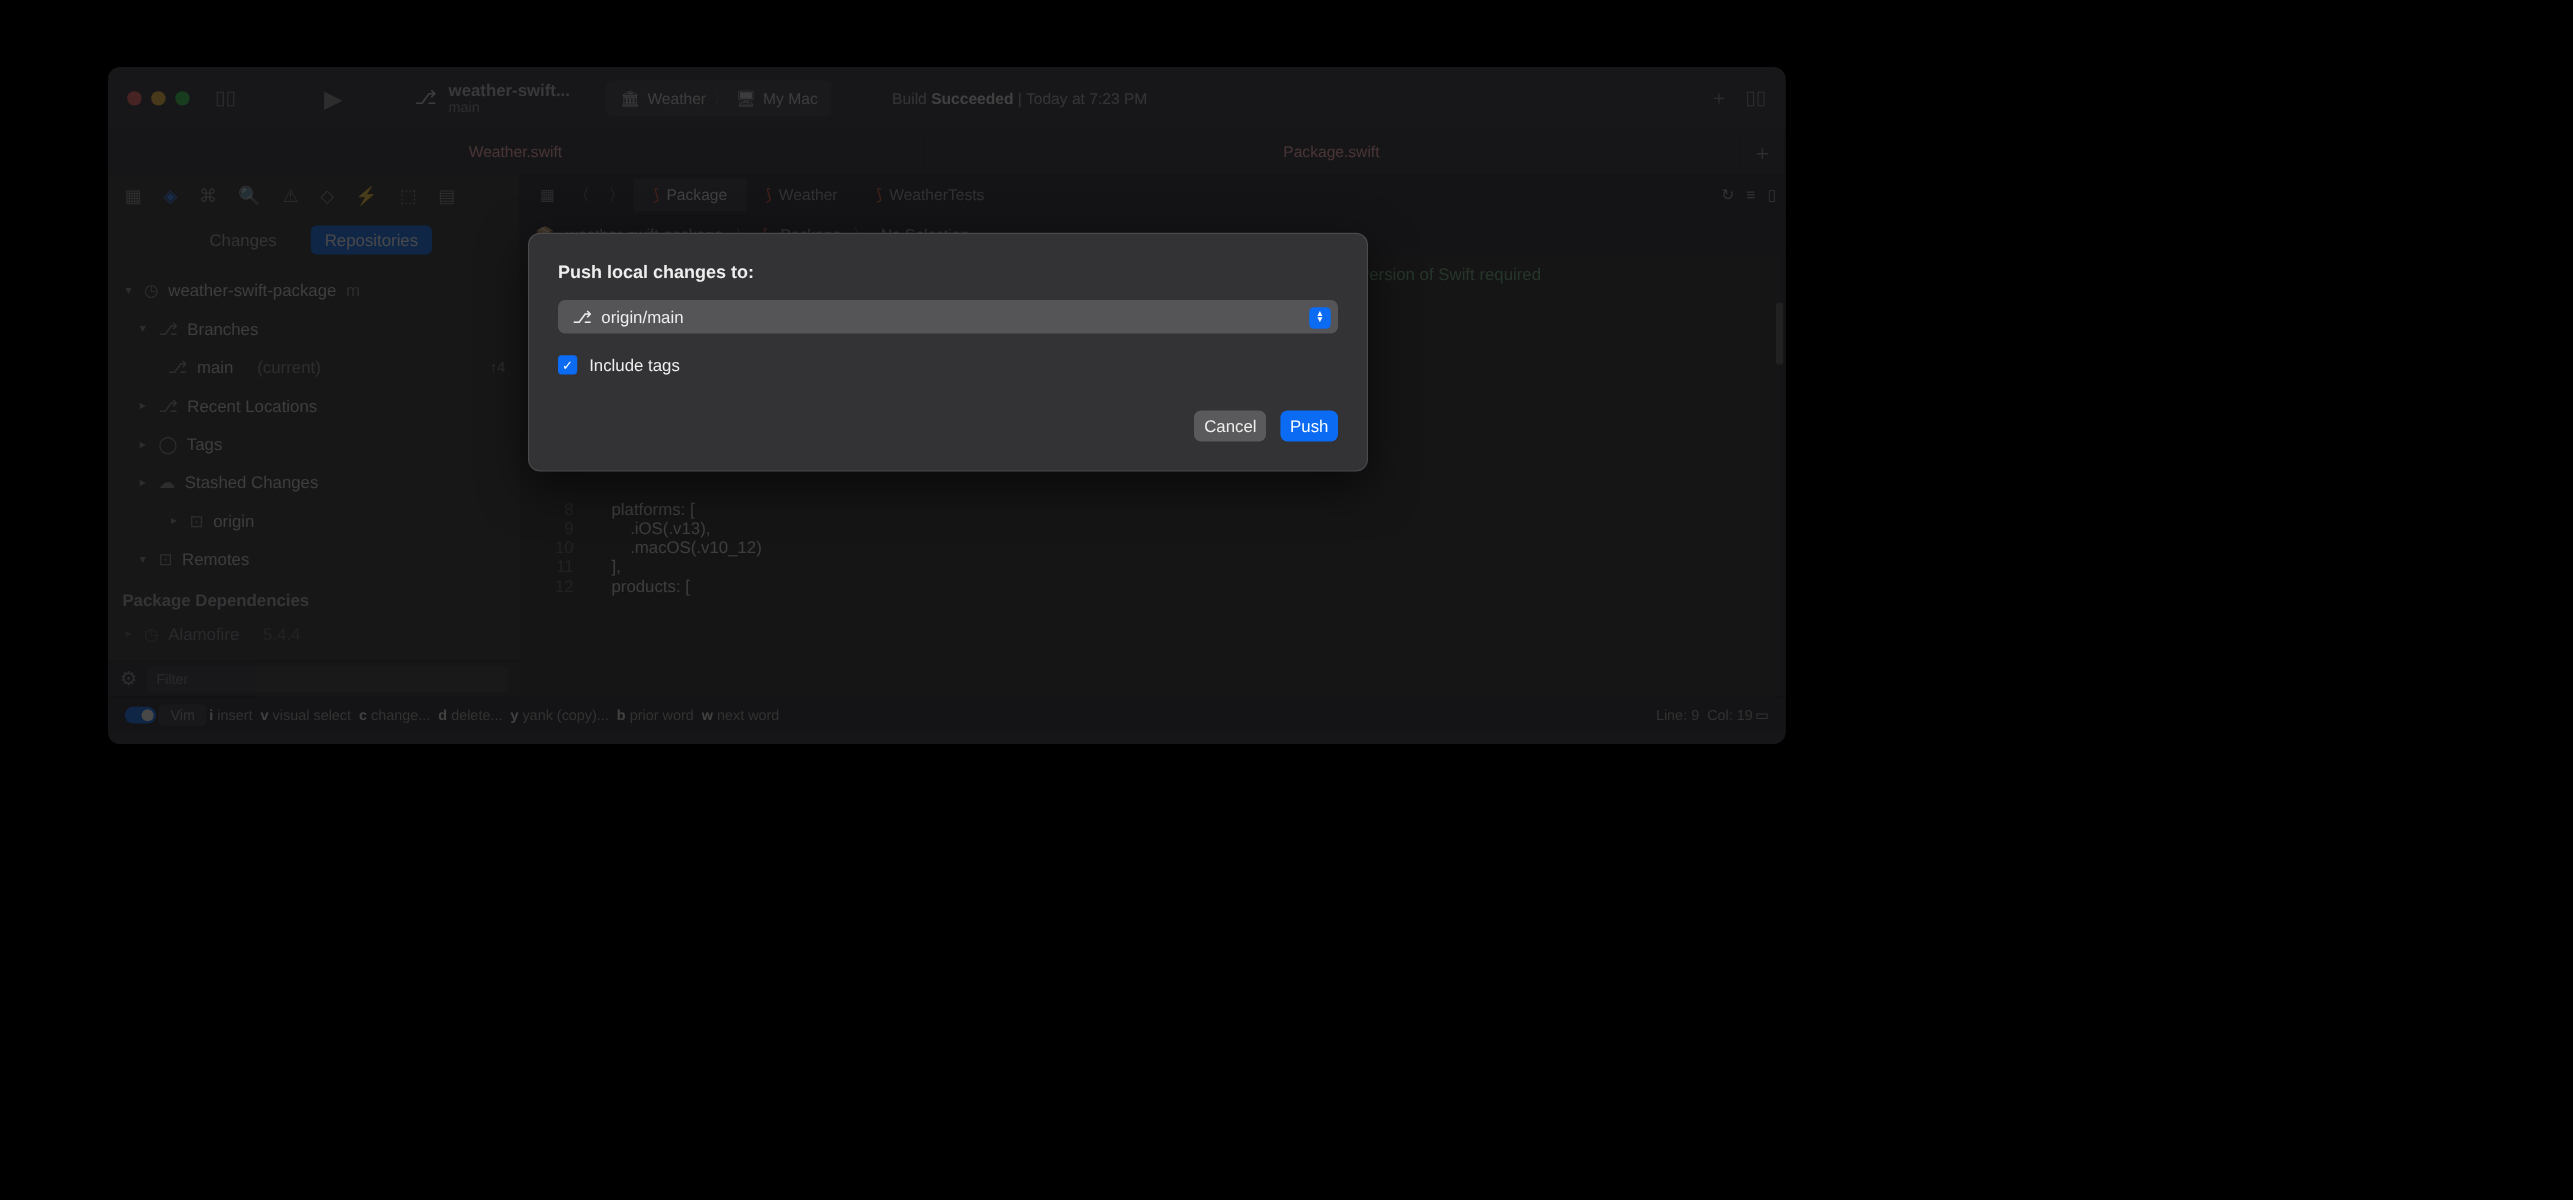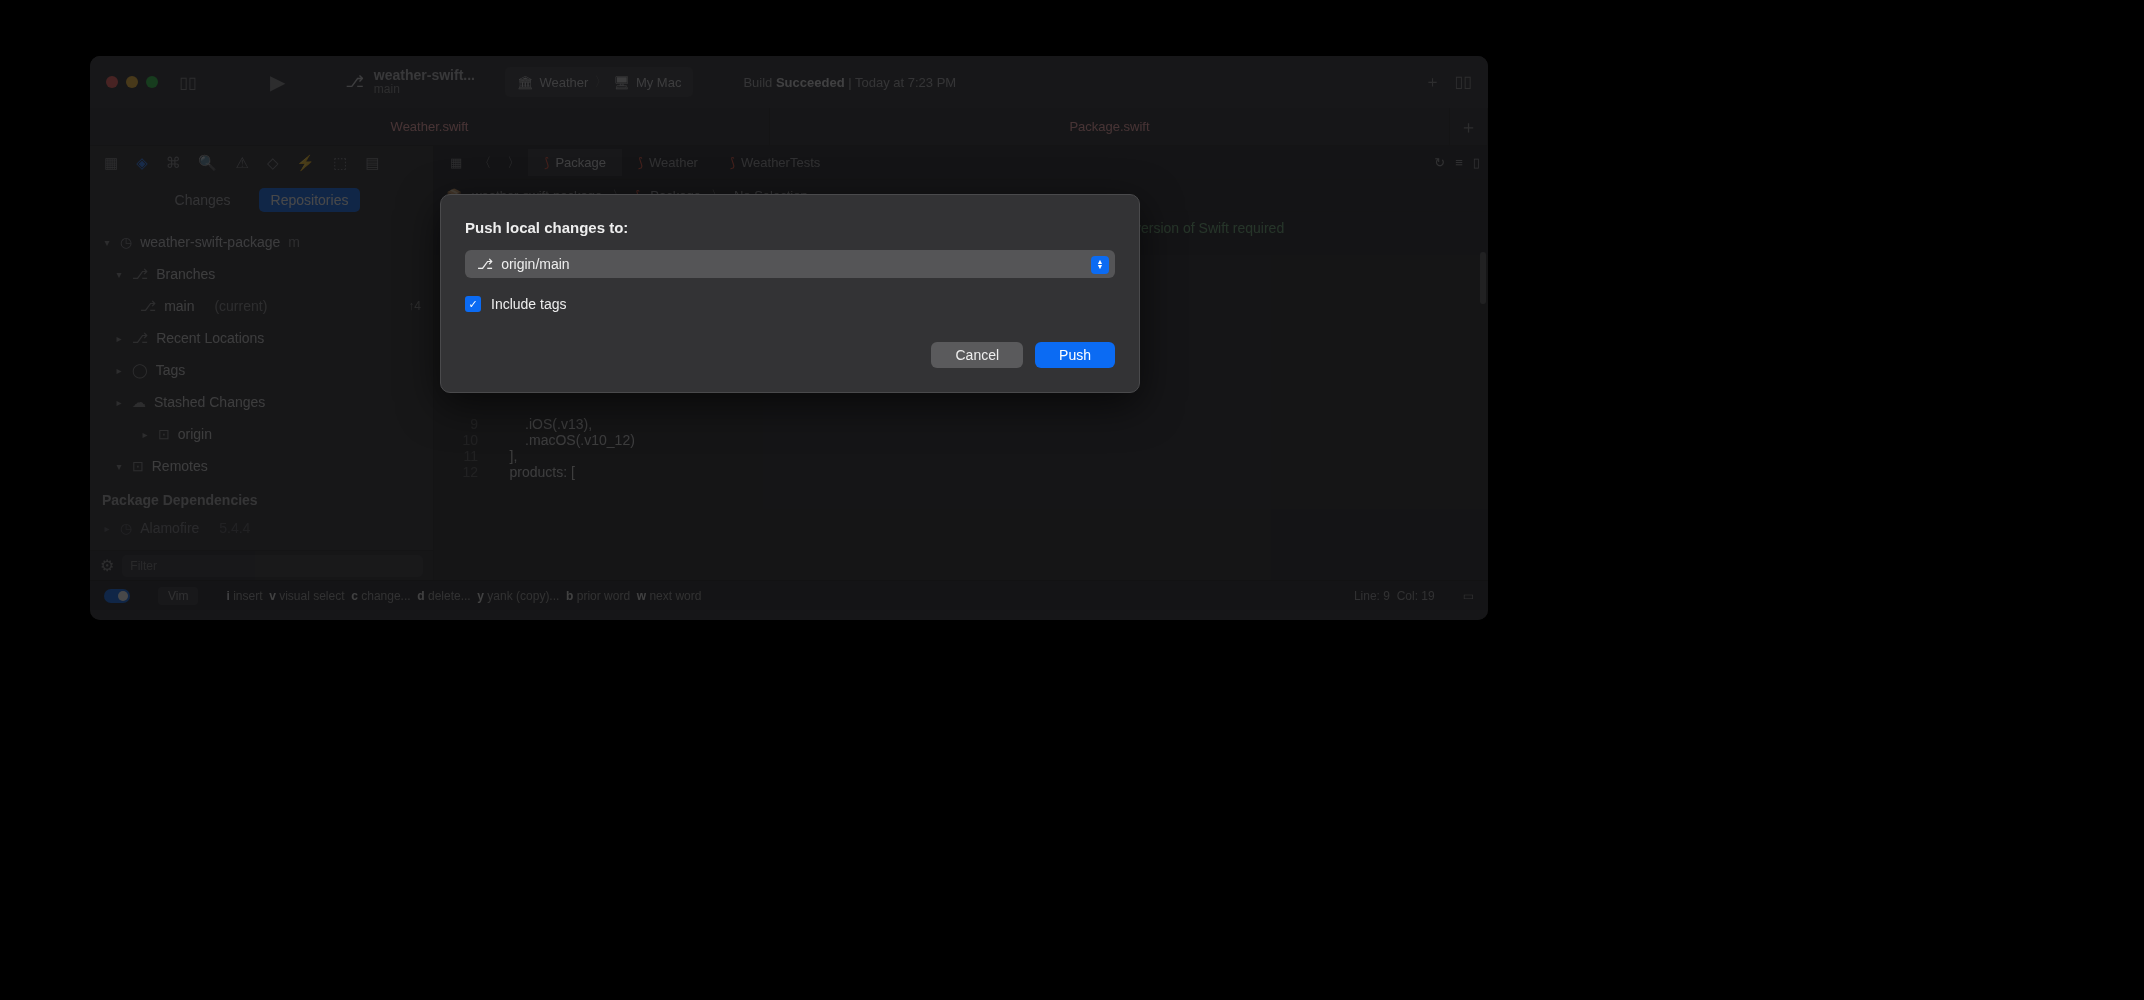--- a/index.html
+++ b/index.html
@@ -47,34 +47,34 @@
 .etab{padding:6px 16px;display:flex;align-items:center;gap:6px}
 .etab.on{background:#2e2e30;color:#d8d8d8}
 .edtabs-right{margin-left:auto;display:flex;gap:10px}
 .bread{height:32px;display:flex;align-items:center;padding:0 12px;gap:10px;font-size:13px;color:#aaa;border-bottom:1px solid #1a1a1b}
 .code{flex:1;font-family:'SF Mono',Menlo,monospace;font-size:14px;padding:8px 0;color:#ccc;position:relative}
 .ln{display:flex}
 .gut{width:60px;text-align:right;padding-right:16px;color:#555}
 .cl{white-space:pre}
 .green{color:#6aab73}
 .scrollind{position:absolute;right:2px;top:40px;width:6px;height:52px;background:#555;border-radius:3px}
-.statusbar{height:30px;background:#1c1c1e;display:flex;align-items:center;padding:0 14px;gap:28px;font-size:12px;color:#999;border-top:1px solid #121213}
+.statusbar{height:30px;background:#1c1c1e;display:flex;align-items:center;padding:0 14px;gap:2px;font-size:12px;color:#999;border-top:1px solid #121213}
 .pill{background:#0b6bf3;width:26px;height:14px;border-radius:7px;position:relative}
 .pill::after{content:'';position:absolute;right:2px;top:2px;width:10px;height:10px;background:#fff;border-radius:50%}
 .vim{background:#2e2e30;padding:2px 10px;border-radius:4px}
 .hints b{color:#ddd}
 .loc{margin-left:auto}
 .dialog{position:absolute;left:350px;top:138px;width:700px;background:#333335;border:1px solid #4a4a4c;border-radius:10px;padding:24px;box-shadow:0 12px 40px rgba(0,0,0,.6)}
 .dtitle{font-weight:600;font-size:15px;color:#eee;margin-bottom:14px}
 .dd{background:#555557;border-radius:6px;padding:6px 12px;display:flex;align-items:center;gap:8px;font-size:14px;color:#eee;position:relative}
 .ddarr{position:absolute;right:6px;top:6px;width:18px;height:18px;background:#0b6bf3;border-radius:4px;display:flex;flex-direction:column;align-items:center;justify-content:center;font-size:7px;color:#fff;line-height:.7}
 .chk{display:flex;align-items:center;gap:10px;margin-top:18px;font-size:14px;color:#eee}
 .chkbox{width:16px;height:16px;background:#0b6bf3;border-radius:3px;display:flex;align-items:center;justify-content:center;color:#fff;font-size:11px}
 .dbtns{display:flex;justify-content:flex-end;gap:12px;margin-top:30px}
-.btn{padding:5px 24px;border-radius:6px;font-size:14px;border:none}
+.btn{padding:5px 8px;border-radius:6px;font-size:14px;border:none}
 .btn.cancel{background:#5a5a5c;color:#eee}
 .btn.push{background:#0b6bf3;color:#fff}
 .dim-overlay{position:absolute;inset:0;background:rgba(0,0,0,.35);pointer-events:none}
 </style>
 </head>
 <body>
 
 <div class="window">
  <div class="dim">
  <div class="titlebar">
@@ -222,20 +222,24 @@
     <span>No Selection</span>
    </div>
    <div class="code">
     <div class="scrollind"></div>
     <div class="ln" style="padding-left:700px">
               <span class="cl green">version of Swift required</span>
             </div>
     <div style="height:180px"></div>
     <div id="codelines">
               <div class="ln">
+                <span class="gut">8</span>
+                <span class="cl">    platforms: [</span>
+              </div>
+              <div class="ln">
                 <span class="gut">9</span>
                 <span class="cl">        .iOS(.v13),</span>
               </div>
               <div class="ln">
                 <span class="gut">10</span>
                 <span class="cl">        .macOS(.v10_12)</span>
               </div>
               <div class="ln">
                 <span class="gut">11</span>
                 <span class="cl">    ],</span>

